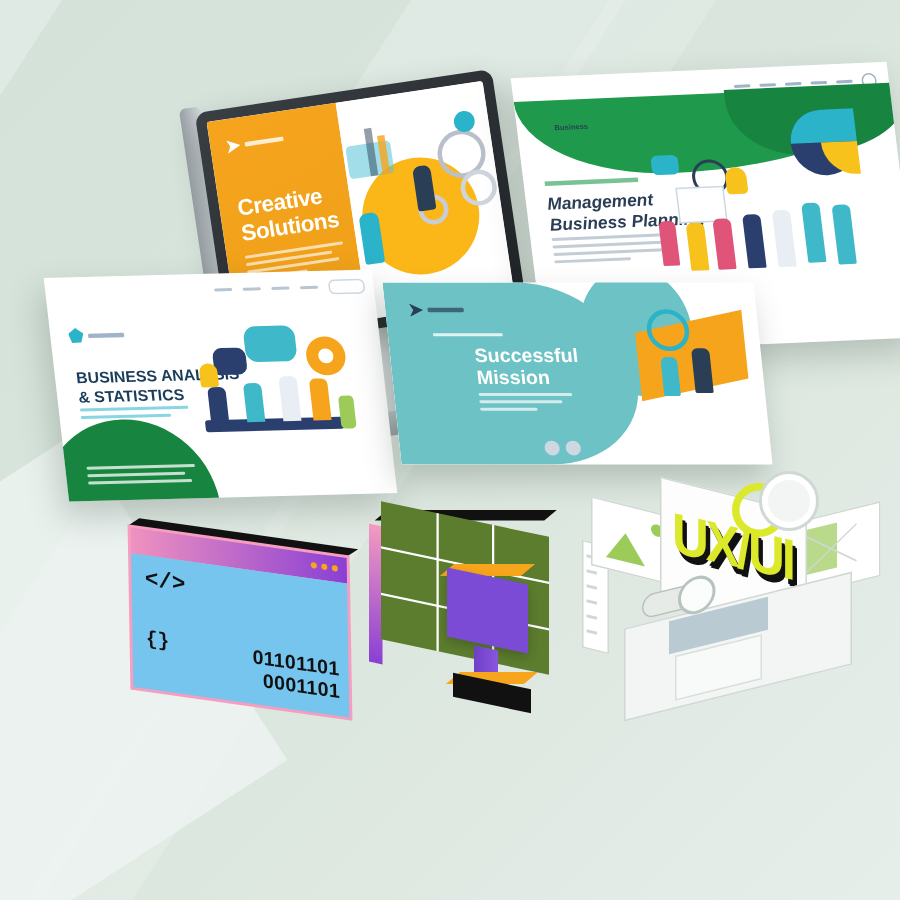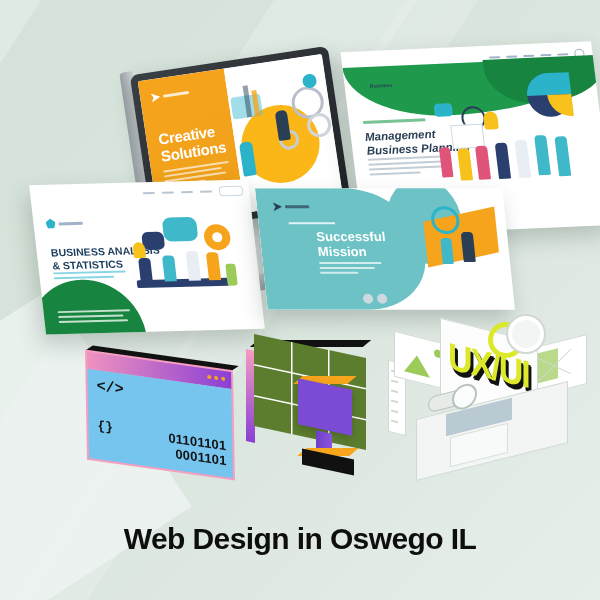--- a/index.html
+++ b/index.html
@@ -414,15 +414,14 @@
     <div class="cog"></div>
     <div class="uxui-text">UX/UI</div>
     <div class="lap-base"></div>
     <div class="lap-key"></div>
     <div class="lap-pad"></div>
     <div class="magnify">
       <span class="lens"></span>
     </div>
   </div>
 
-  <div id="caption">Web Design in Oswego IL</div>
 
 </div>
 
 </body></html>

